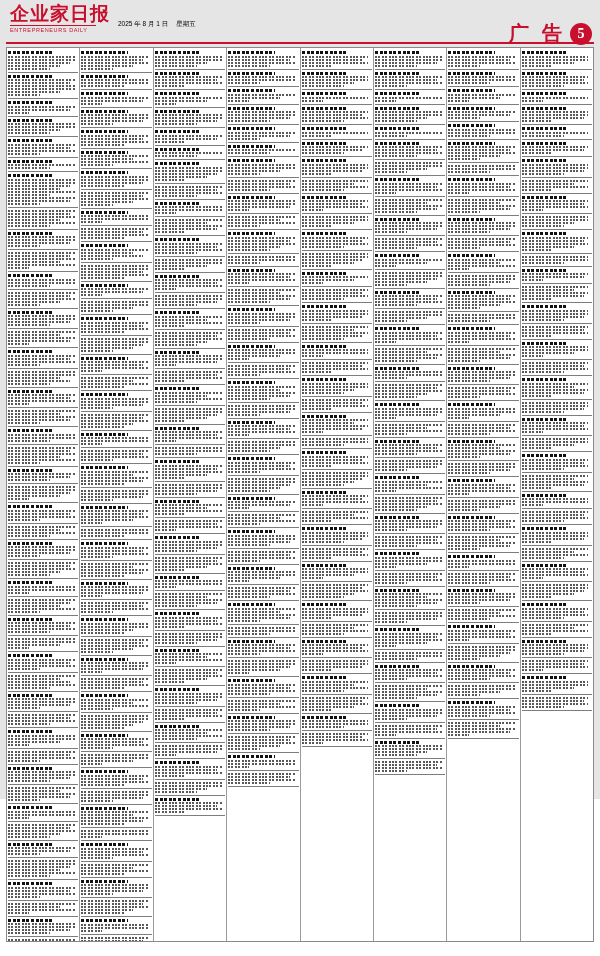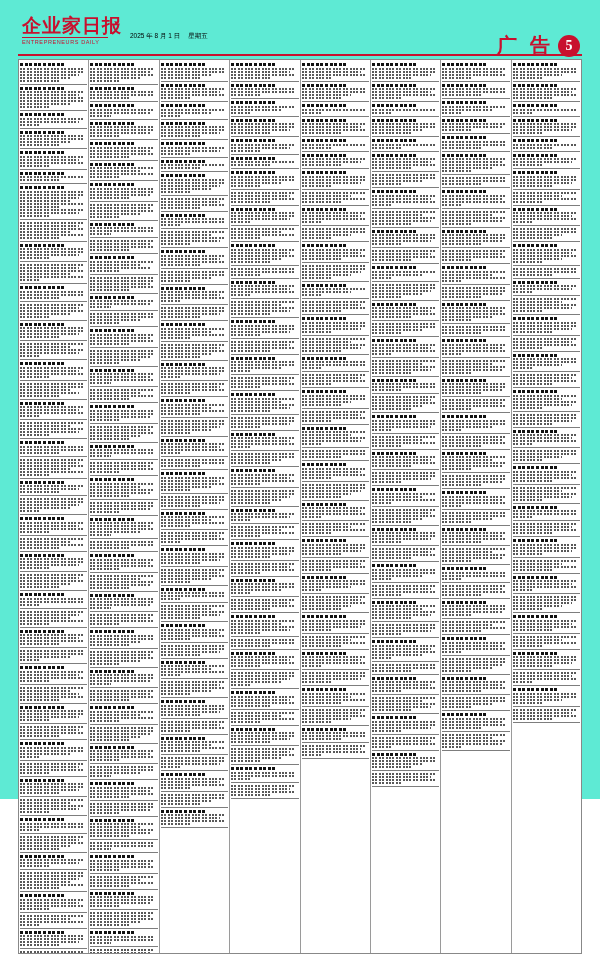--- a/index.html
+++ b/index.html
@@ -13,22 +13,22 @@
     font-family: "Liberation Sans", sans-serif;
     color: #000;
     overflow: hidden;
   }
 
   .page {
     position: relative;
     width: 600px;
     height: 799px;
     box-sizing: border-box;
-    padding: 12px;
-    background: #5eead4;
+    padding: 0;
+    background: #e5e5e5;
   }
 
   
   .masthead {
     position: relative;
     height: 42px;
     box-sizing: border-box;
     padding: 4px 10px 0 10px;
     display: flex;
     align-items: flex-start;

